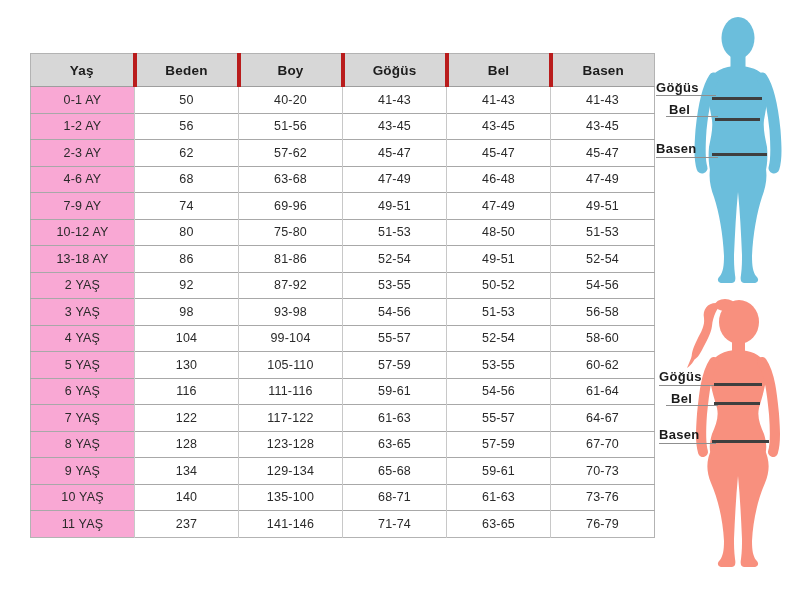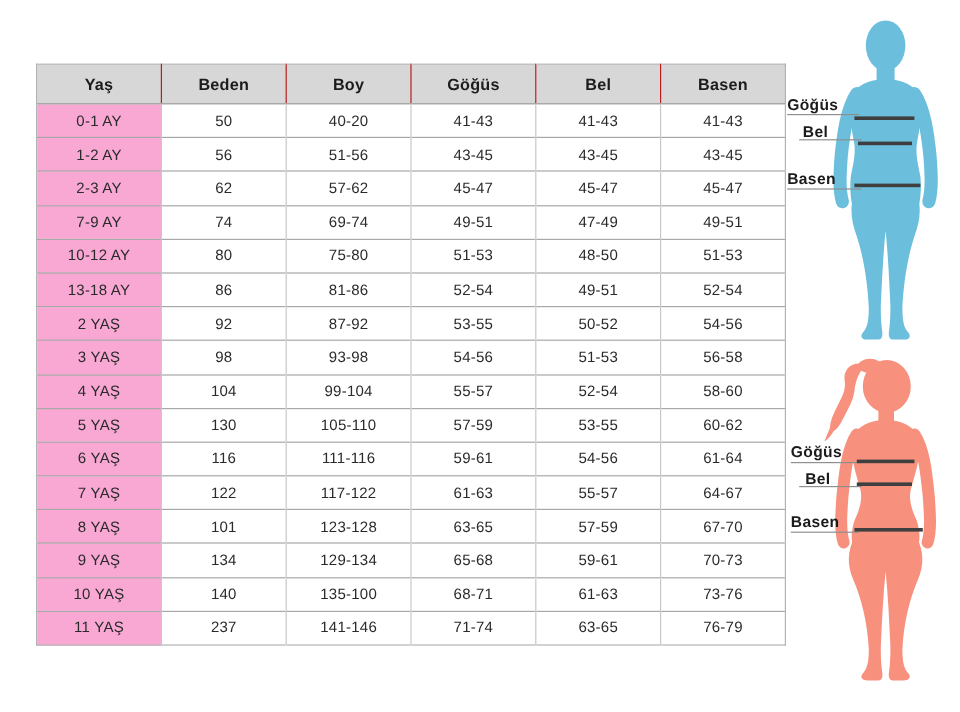--- a/index.html
+++ b/index.html
@@ -26,21 +26,21 @@
   }
   table.size-table th {
     background: #d7d7d7;
     font-size: 13.5px;
     font-weight: bold;
     color: #1c1c1c;
     height: 33px;
     text-align: center;
     vertical-align: middle;
     border-bottom: 1px solid #9e9e9e;
-    border-left: 1px solid #b91c1c;
+    border-left: 4px solid #b91c1c;
     letter-spacing: 0.2px;
   }
   table.size-table th:first-child { border-left: none; margin-left: 24px; }
   table.size-table td {
     background: #ffffff;
     font-size: 12.5px;
     color: #2a2a2a;
     text-align: center;
     vertical-align: middle;
     border-top: 1px solid #a8a8a8;
@@ -112,23 +112,31 @@
         </tr>
         <tr>
           <td>2-3 AY</td>
           <td>62</td>
           <td>57-62</td>
           <td>45-47</td>
           <td>45-47</td>
           <td>45-47</td>
         </tr>
         <tr>
+          <td>4-6 AY</td>
+          <td>68</td>
+          <td>63-68</td>
+          <td>47-49</td>
+          <td>46-48</td>
+          <td>47-49</td>
+        </tr>
+        <tr>
           <td>7-9 AY</td>
           <td>74</td>
-          <td>69-74</td>
+          <td>69-96</td>
           <td>49-51</td>
           <td>47-49</td>
           <td>49-51</td>
         </tr>
         <tr>
           <td>10-12 AY</td>
           <td>80</td>
           <td>75-80</td>
           <td>51-53</td>
           <td>48-50</td>
@@ -185,21 +193,21 @@
         <tr>
           <td>7 YAŞ</td>
           <td>122</td>
           <td>117-122</td>
           <td>61-63</td>
           <td>55-57</td>
           <td>64-67</td>
         </tr>
         <tr>
           <td>8 YAŞ</td>
-          <td>101</td>
+          <td>128</td>
           <td>123-128</td>
           <td>63-65</td>
           <td>57-59</td>
           <td>67-70</td>
         </tr>
         <tr>
           <td>9 YAŞ</td>
           <td>134</td>
           <td>129-134</td>
           <td>65-68</td>

